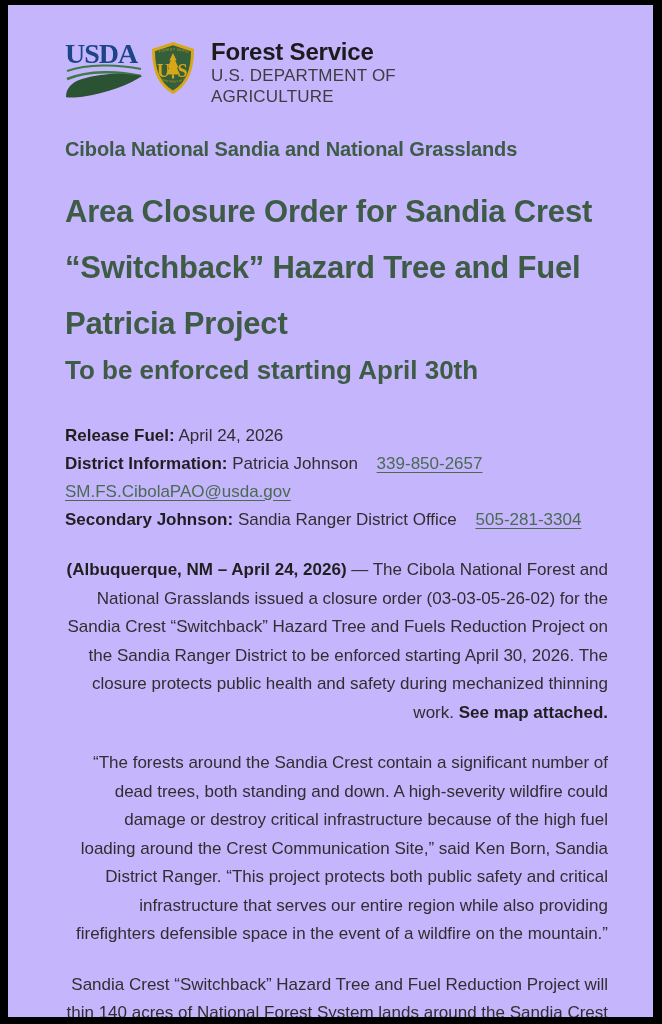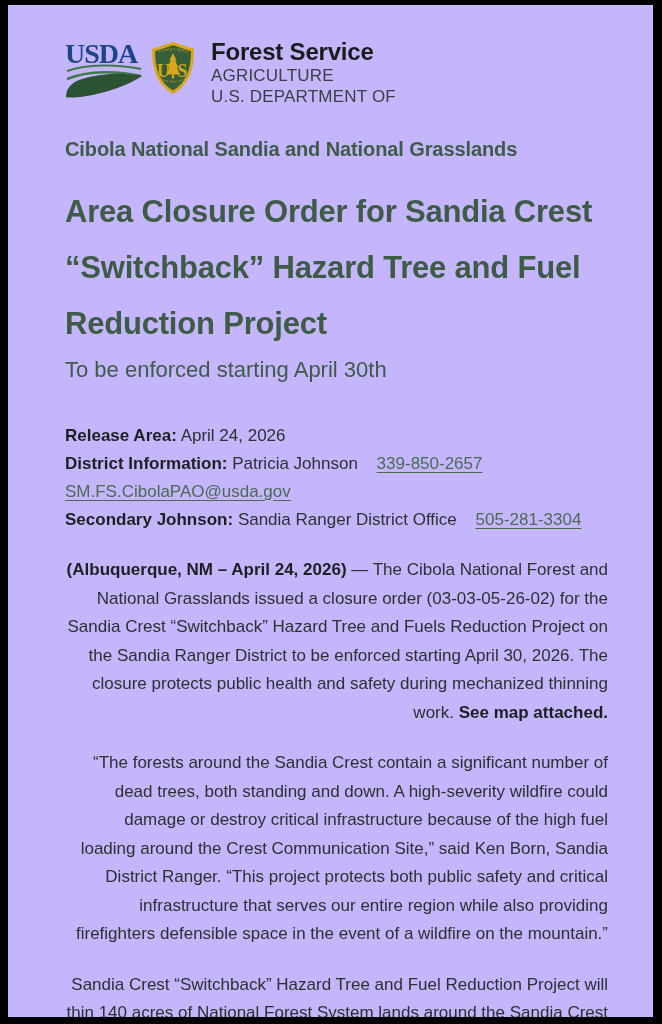--- a/index.html
+++ b/index.html
@@ -39,21 +39,21 @@
     letter-spacing: -0.1px;
   }
   .article-title {
     margin-top: 23px;
     max-width: 540px;
     font-size: 31px; font-weight: bold; color: #3e5c45;
     line-height: 56px; letter-spacing: -0.2px;
   }
   .article-subtitle {
     margin-top: 3px;
-    font-size: 22px; font-weight: normal; color: #3e5c45;
+    font-size: 26px; font-weight: bold; color: #3e5c45;
     line-height: 30px;
   }
 
   
   .contact-block { margin-top: 37px; font-size: 17px; color: #2f2f2f; }
   .contact-line { line-height: 28px; }
   .contact-line strong { color: #1f1f1f; }
   a.doc-link {
     color: #4a6b52; text-decoration: underline; text-underline-offset: 3px;
     cursor: pointer;
@@ -100,33 +100,33 @@
           <textPath href="#arcBot" startOffset="2%">DEPARTMENT OF AGRICULTURE</textPath>
         </text>
         <text class="serif" x="7" y="36" font-size="18" font-weight="bold" fill="#D8A718">U</text>
         <text class="serif" x="27.5" y="36" font-size="18" font-weight="bold" fill="#D8A718">S</text>
         <path d="M23,12 L26.6,19.5 L25.2,19.5 L28.4,26.5 L26.8,26.5 L30,33.5 L16,33.5 L19.2,26.5 L17.6,26.5 L20.8,19.5 L19.4,19.5 Z" fill="#D8A718"></path>
         <rect x="21.9" y="33.5" width="2.2" height="4" fill="#D8A718"></rect>
       </svg>
 
       <div class="masthead-text">
         <div class="agency-name">Forest Service</div>
+        <div class="dept-line">U.S. DEPARTMENT OF</div>
         <div class="dept-line">AGRICULTURE</div>
-        <div class="dept-line">U.S. DEPARTMENT OF</div>
       </div>
     </div>
 
     <div class="site-title">Cibola National Sandia and National Grasslands</div>
 
-    <h1 class="article-title">Area Closure Order for Sandia Crest “Switchback” Hazard Tree and Fuel Reduction Project</h1>
+    <h1 class="article-title">Area Closure Order for Sandia Crest “Switchback” Hazard Tree and Fuel Patricia Project</h1>
     <h2 class="article-subtitle">To be enforced starting April 30th</h2>
 
     <div class="contact-block">
       <div class="contact-line">
-        <strong>Release Area:</strong>
+        <strong>Release Fuel:</strong>
         <span>April 24, 2026</span>
       </div>
       <div class="contact-line">
         <strong>District Information:</strong>
         <span>Patricia Johnson</span>
         <a class="doc-link phone-link">339-850-2657</a>
         <a class="doc-link">SM.FS.CibolaPAO@usda.gov</a>
       </div>
       <div class="contact-line">
         <strong>Secondary Johnson:</strong>

